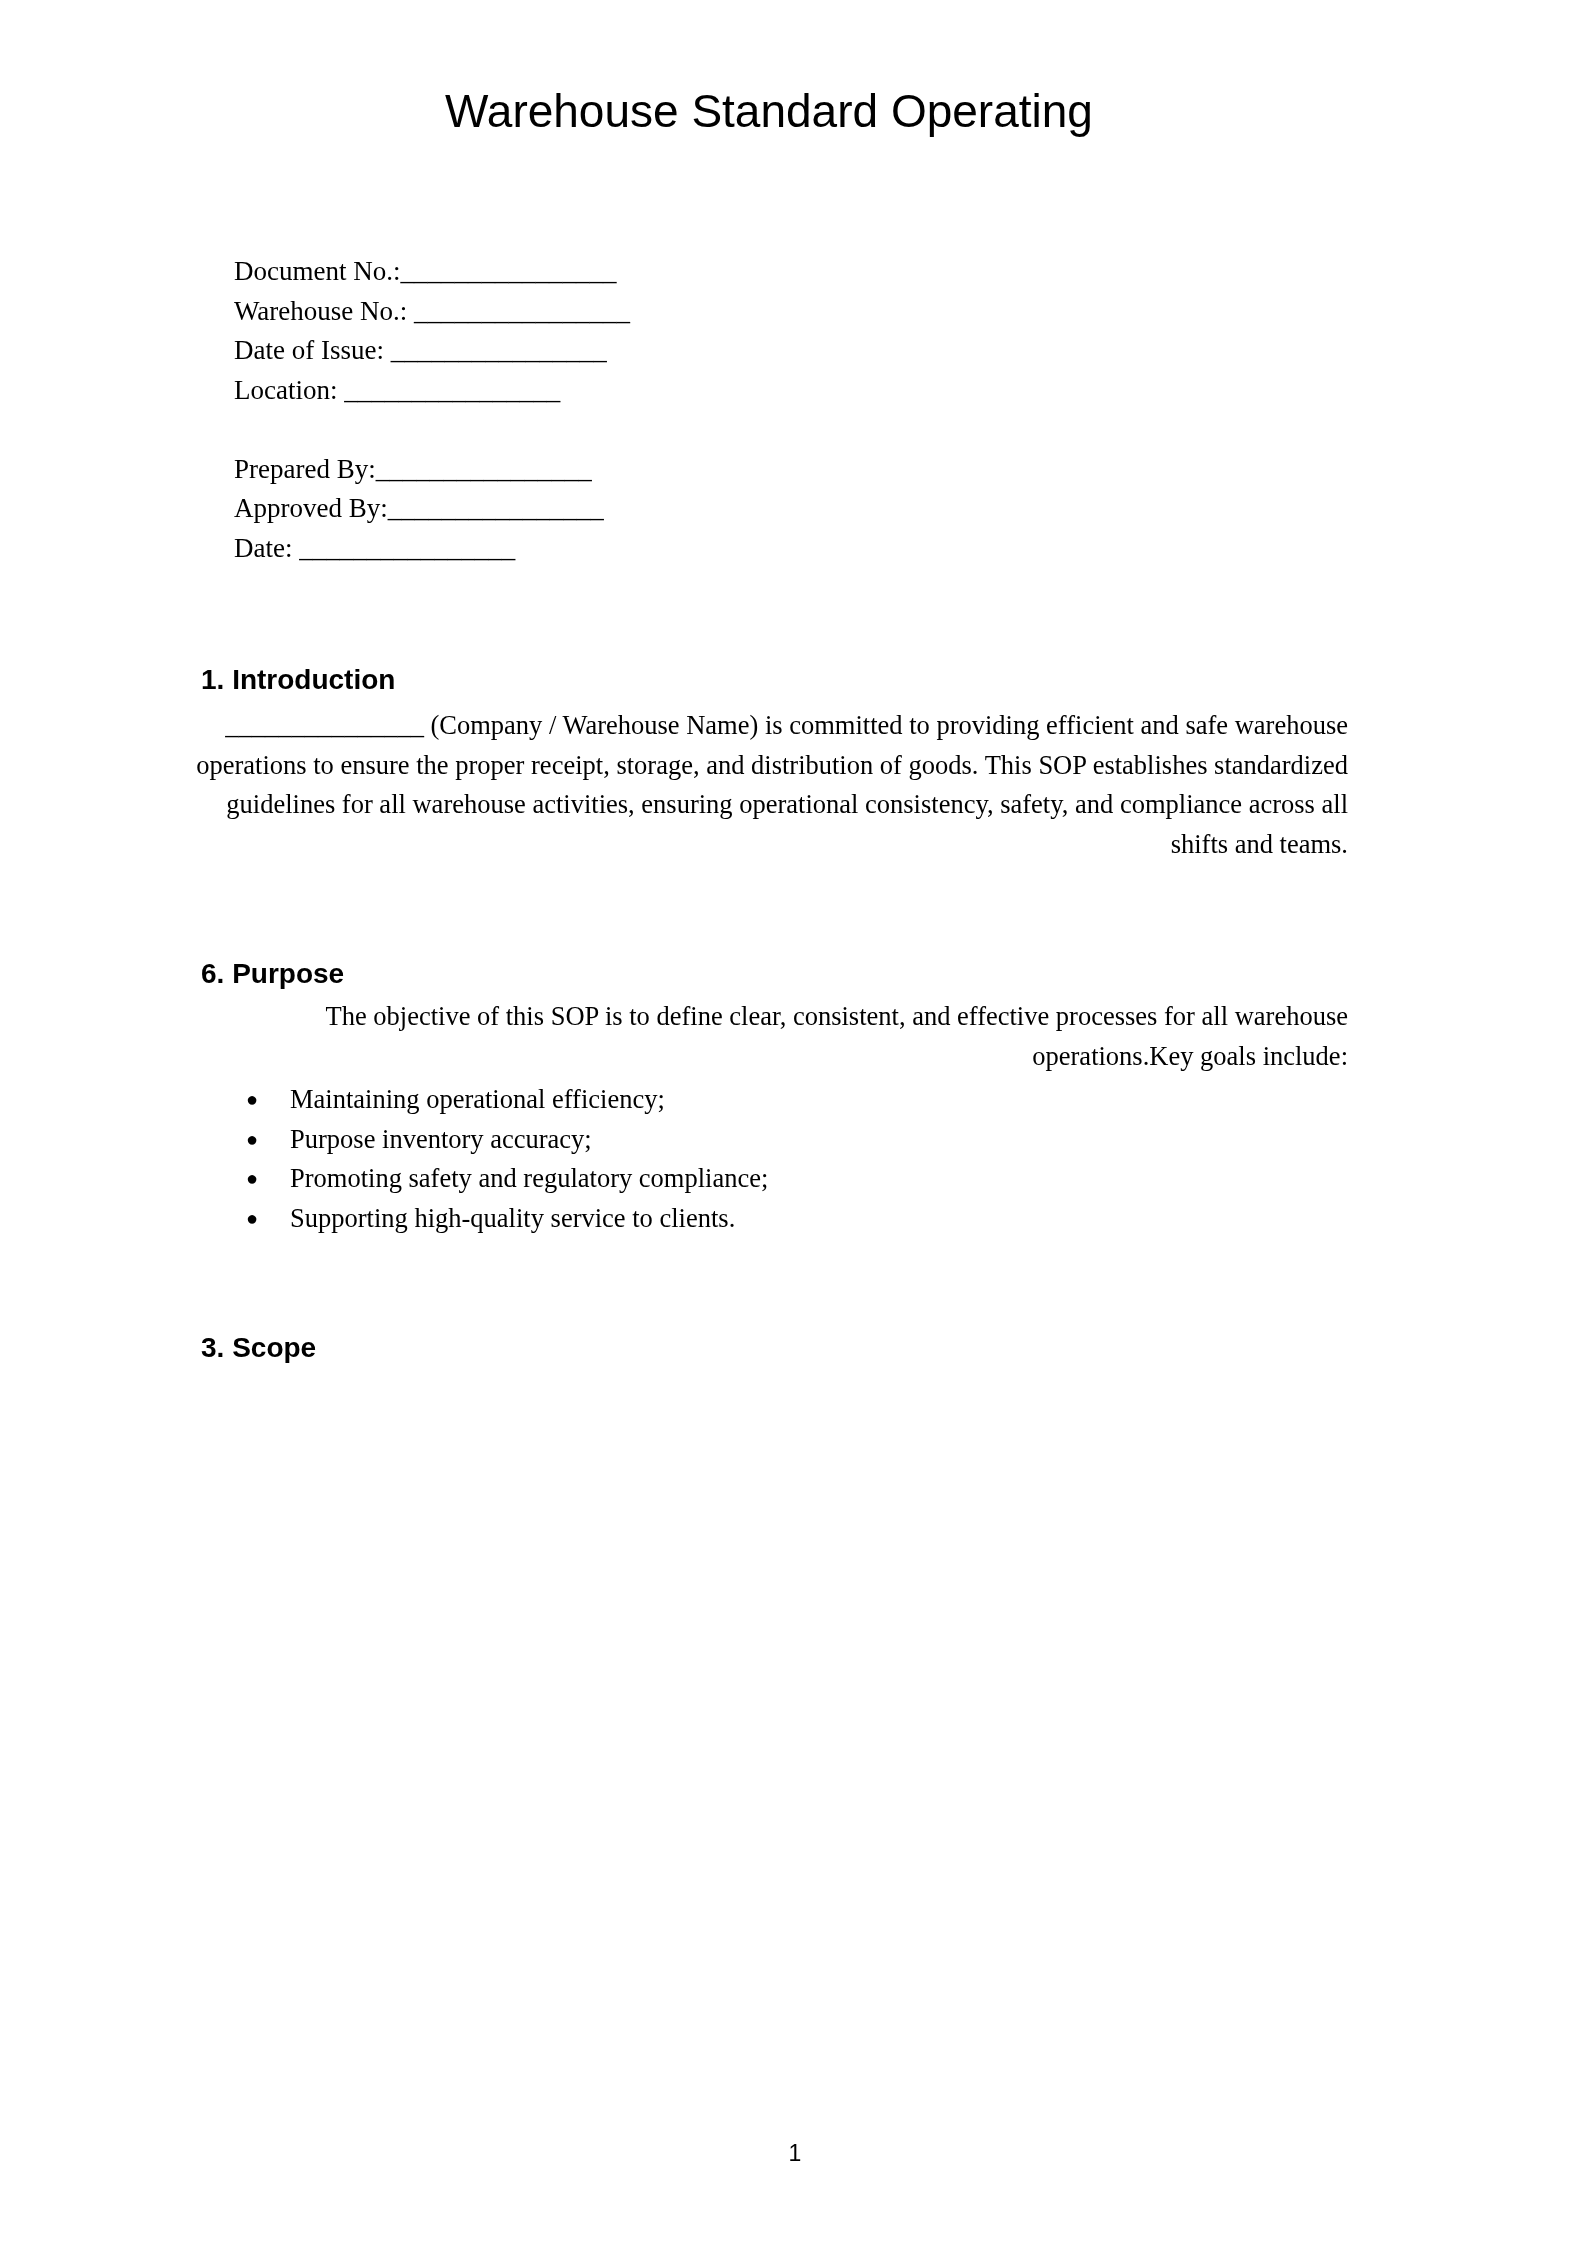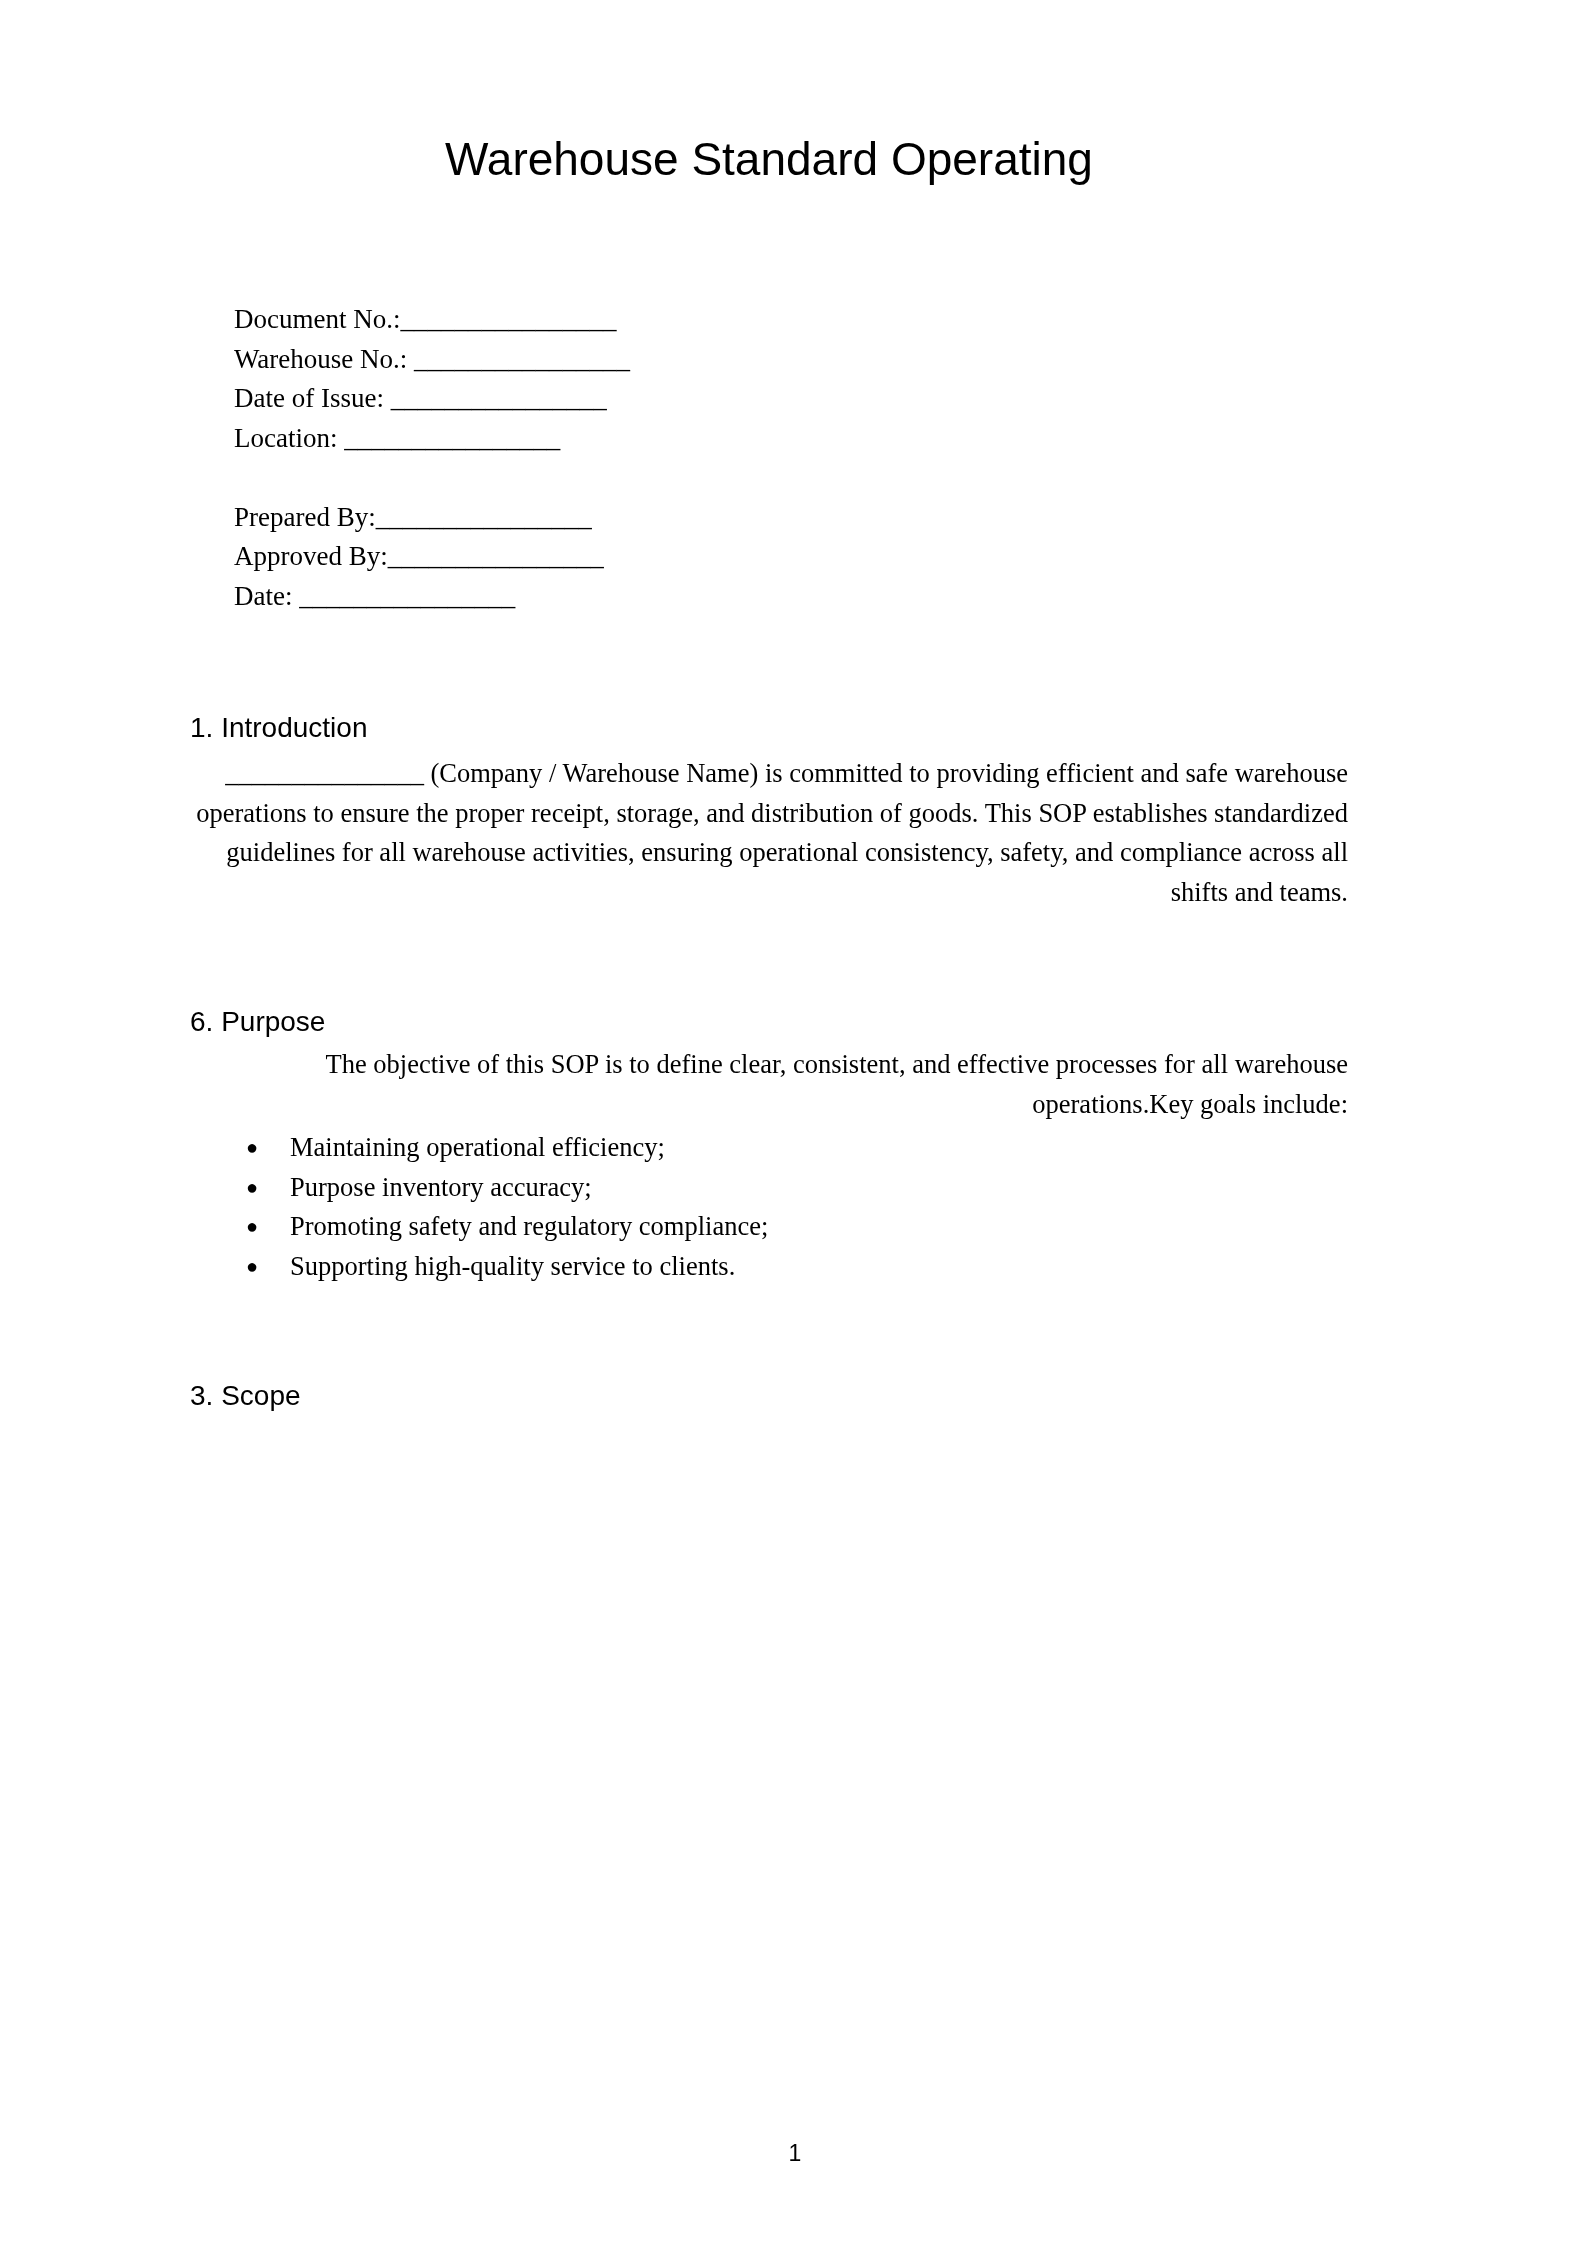--- a/index.html
+++ b/index.html
@@ -31,43 +31,44 @@
   }
 
   
   .doc-title {
     font-family: "Liberation Sans", sans-serif;
     font-size: 46px;
     font-weight: 400;
     line-height: 78px;
     text-align: center;
     color: #000000;
-    padding-top: 120px;
+    padding-top: 72px;
     letter-spacing: 0px;
   }
   .doc-title .tline { display: block; }
 
   
   .meta-block {
     font-size: 27px;
     line-height: 39.5px;
     color: #000000;
   }
   .meta-block.first { margin-top: 102px; }
   .meta-block.second { margin-top: 39.5px; }
   .meta-line { white-space: pre; margin-left: 44px; }
   .blank-rule { text-decoration: none; }
 
   
   .sec-heading {
     font-family: "Liberation Sans", sans-serif;
     font-size: 28px;
-    font-weight: normal;
+    font-weight: bold;
     line-height: 36px;
     color: #000000;
+    margin-left: 11px;
   }
   .h-intro { margin-top: 94px; }
   .h-purpose { margin-top: 92px; }
   .h-scope  { margin-top: 92px; }
 
   
   .body-para {
     font-size: 26.5px;
     line-height: 39.5px;
     color: #000000;

